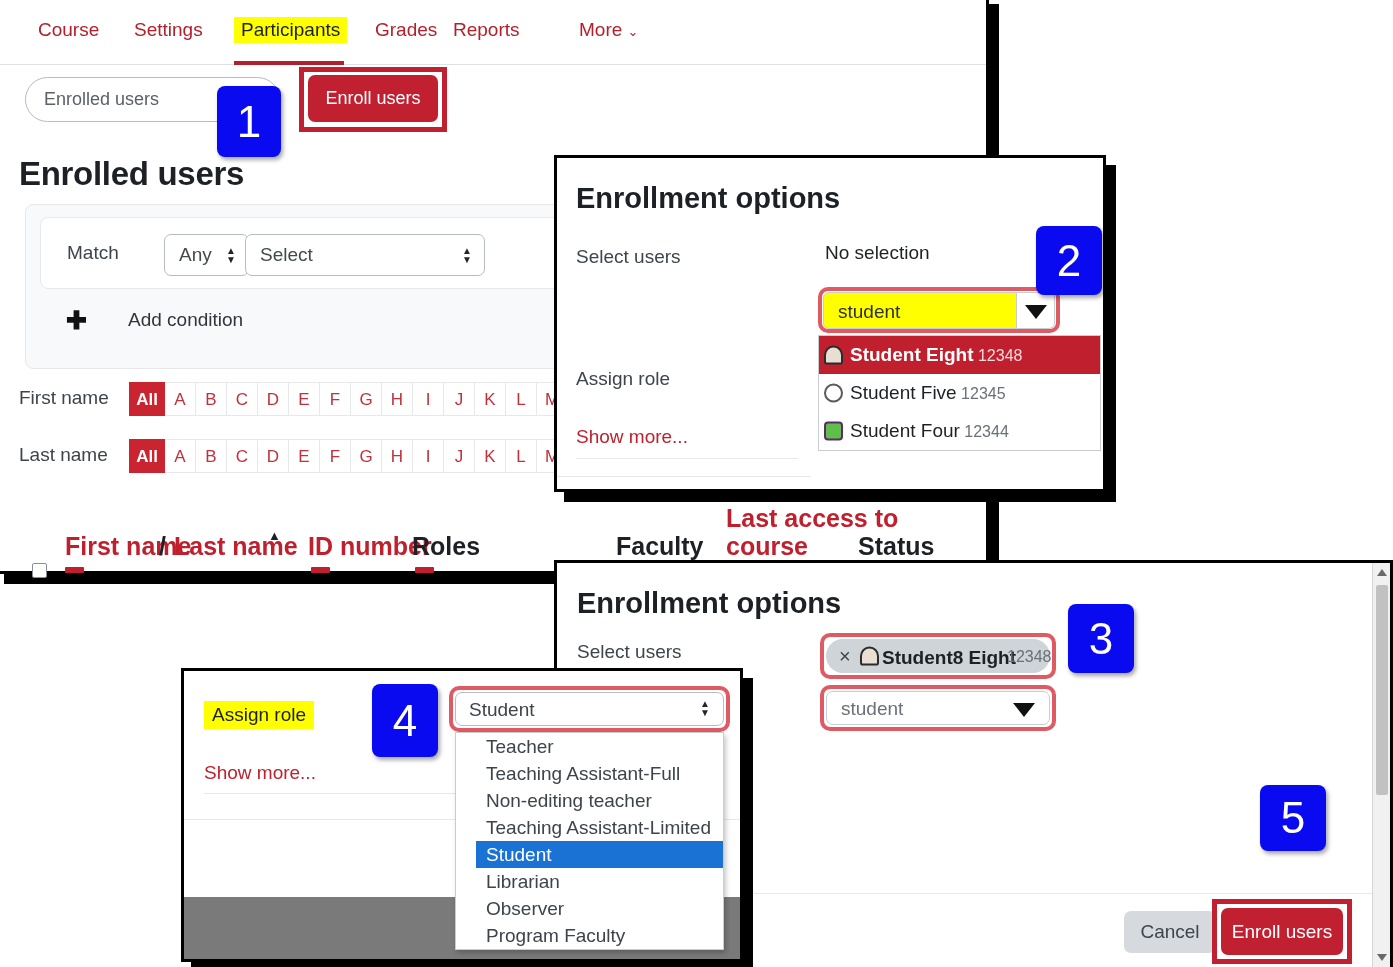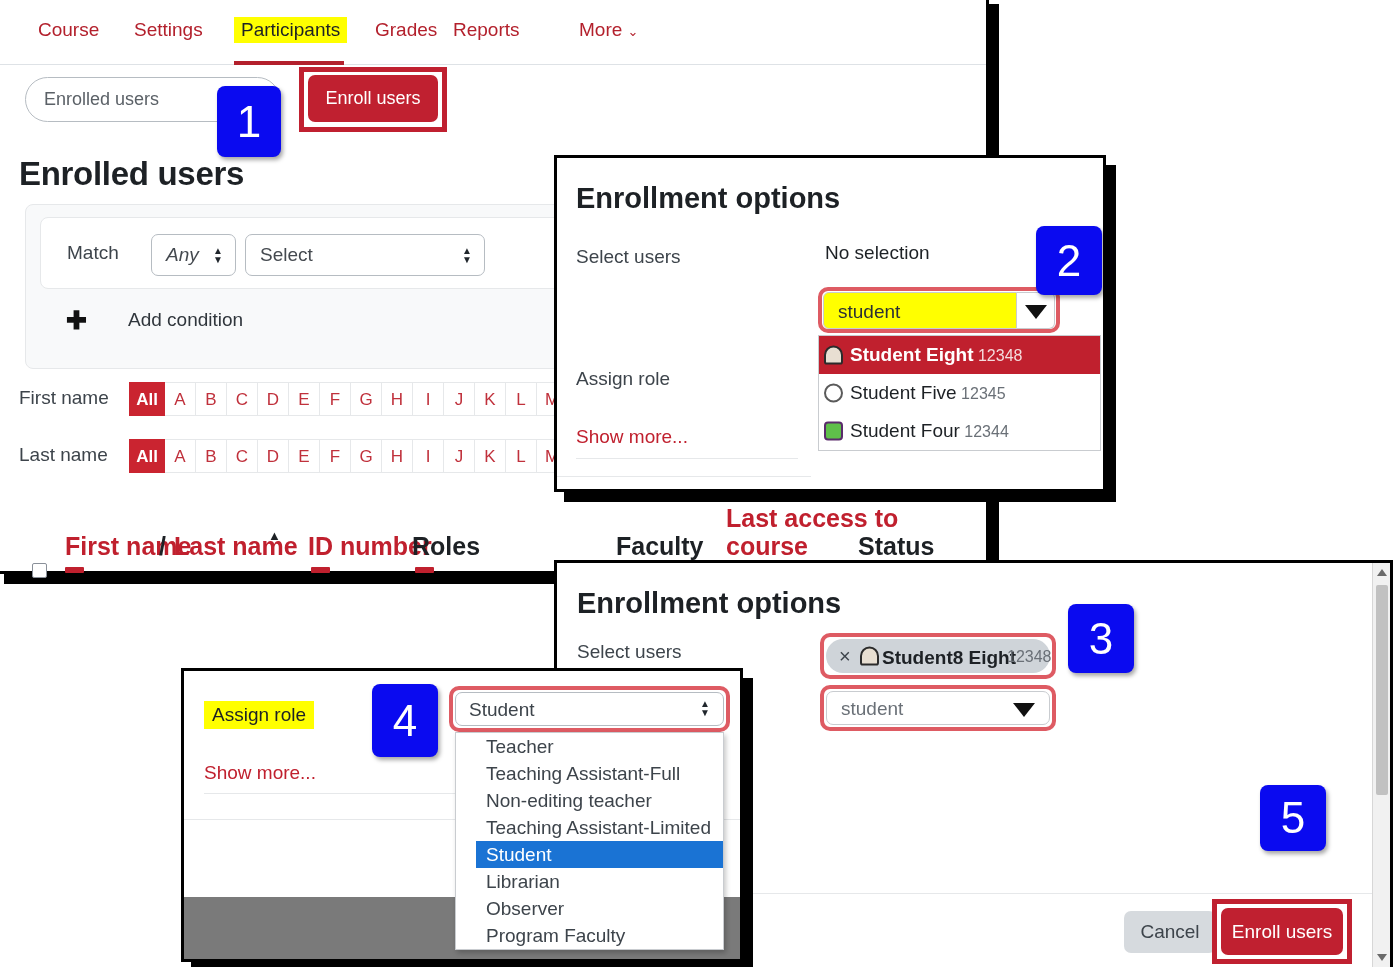--- a/index.html
+++ b/index.html
@@ -36,21 +36,21 @@
   .filterwrap { position:absolute; left:28px; top:207px; width:900px; height:165px;
       background:#f8f9fa; border:1px solid #e6e8ea; border-radius:8px; }
   .filterrow { position:absolute; left:14px; top:12px; width:860px; height:72px;
       background:#fff; border:1px solid #e6e8ea; border-radius:8px; }
   .lbl-match { position:absolute; left:26px; top:24px; font-size:19px; color:#3d444b; }
   .ctl { position:absolute; border:1px solid #b6bcc2; border-radius:7px; background:#fff;
          font-size:19px; color:#44494f; }
   .ctl .txt { position:absolute; left:14px; top:9px; }
   .ctl .spin { position:absolute; right:12px; top:50%; transform:translateY(-50%);
                font-size:10px; line-height:9px; color:#20262c; text-align:center; }
-  #ctl-any { left:110px; top:16px; width:85px; height:42px;font-style:italic; }
+  #ctl-any { left:123px; top:16px; width:85px; height:42px; }
   #ctl-select { left:204px; top:16px; width:240px; height:42px; }
   .addcond { position:absolute; left:40px; top:103px; font-size:19px; color:#30363c; }
   .addcond .plus { position:absolute; left:0; top:-2px; font-size:25px;
                    font-weight:bold; color:#111; }
   .addcond .atxt { position:absolute; left:62px; top:1px; white-space:nowrap; }
 
   .alpharow { position:absolute; height:34px; }
   .alpha-label { position:absolute; left:0; top:5px; font-size:19px; color:#3d444b; }
   .alpha-cells { position:absolute; left:110px; top:0; display:flex; }
   .alpha-cells .c { width:31px; height:34px; border:1px solid #e6e8ea;

